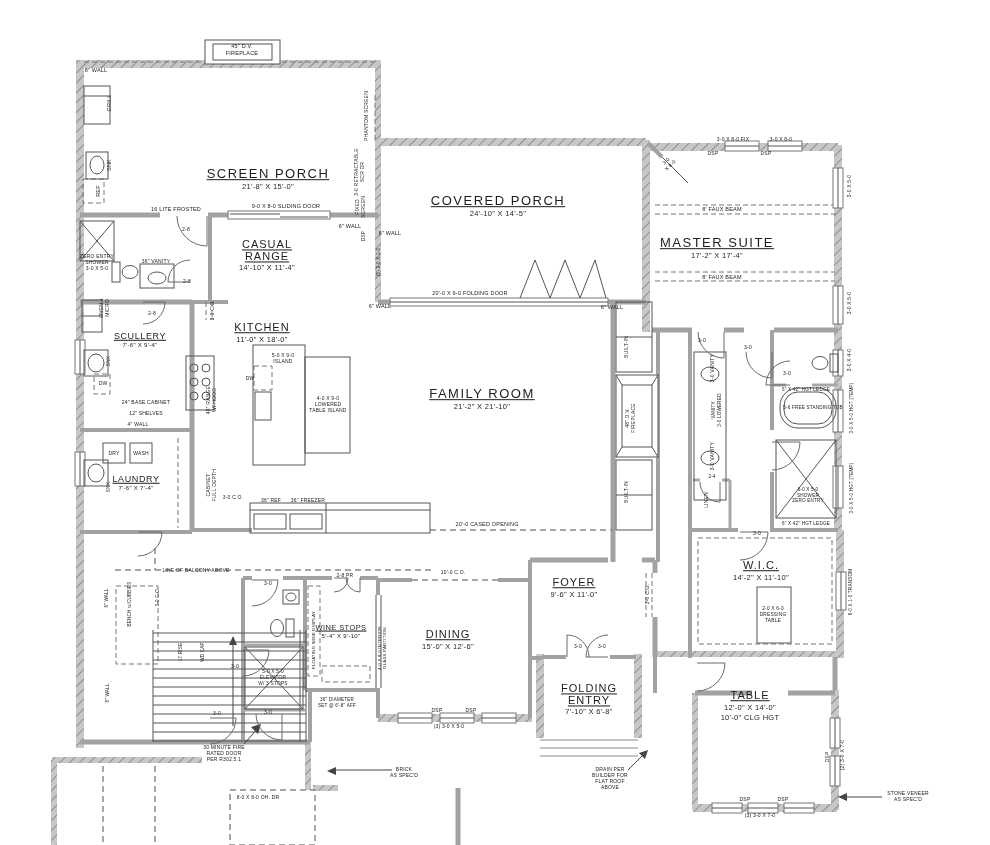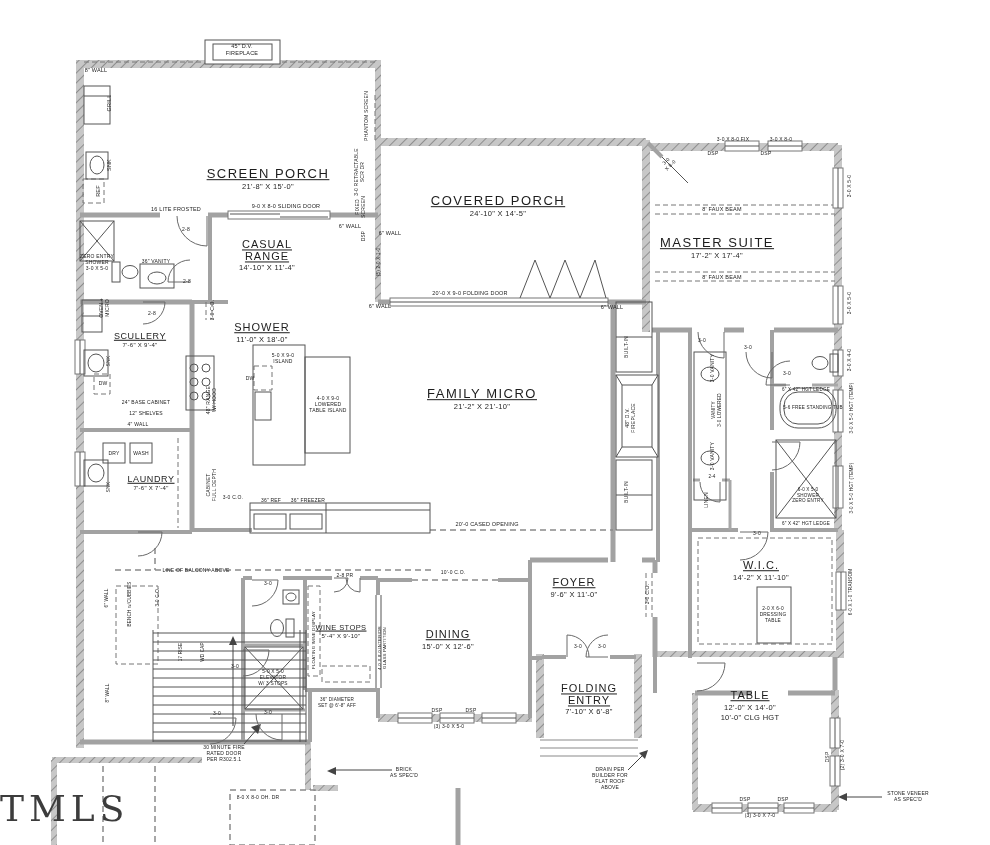--- a/index.html
+++ b/index.html
@@ -321,24 +321,24 @@
         <path d="M282,714 L282,740 A26,26 0 0 1 256,714" class="door"></path>
       </g>
     </svg>
 
   <div id="label-layer">
       <div class="room" style="left: 268px; top: 131px; margin-top: 48px;"><div class="rname">SCREEN PORCH</div><div class="rdims">21'-8" X 15'-0"</div></div>
       <div class="room" style="left: 498px; top: 206px;"><div class="rname">COVERED PORCH</div><div class="rdims">24'-10" X 14'-5"</div></div>
       <div class="room" style="left: 717px; top: 248px;"><div class="rname">MASTER SUITE</div><div class="rdims">17'-2" X 17'-4"</div></div>
       <div class="room md" style="left: 267px; top: 256px;"><div class="rname">CASUAL
 RANGE</div><div class="rdims">14'-10" X 11'-4"</div></div>
-      <div class="room md" style="left: 262px; top: 333px;"><div class="rname">SHOWER</div><div class="rdims">11'-0" X 18'-0"</div></div>
-      <div class="room" style="left: 482px; top: 399px;"><div class="rname">FAMILY MICRO</div><div class="rdims">21'-2" X 21'-10"</div></div>
+      <div class="room md" style="left: 262px; top: 333px;"><div class="rname">KITCHEN</div><div class="rdims">11'-0" X 18'-0"</div></div>
+      <div class="room" style="left: 482px; top: 399px;"><div class="rname">FAMILY ROOM</div><div class="rdims">21'-2" X 21'-10"</div></div>
       <div class="room sm" style="left: 140px; top: 340px;"><div class="rname">SCULLERY</div><div class="rdims">7'-6" X 9'-4"</div></div>
-      <div class="room sm" style="left: 151px; top: 483px;"><div class="rname">LAUNDRY</div><div class="rdims">7'-6" X 7'-4"</div></div>
+      <div class="room sm" style="left: 136px; top: 483px;"><div class="rname">LAUNDRY</div><div class="rdims">7'-6" X 7'-4"</div></div>
       <div class="room md" style="left: 448px; top: 640px;"><div class="rname">DINING</div><div class="rdims">15'-0" X 12'-6"</div></div>
       <div class="room md" style="left: 574px; top: 588px;"><div class="rname">FOYER</div><div class="rdims">9'-6" X 11'-0"</div></div>
       <div class="room md" style="left: 589px; top: 700px;"><div class="rname">FOLDING
 ENTRY</div><div class="rdims">7'-10" X 6'-8"</div></div>
       <div class="room md" style="left: 761px; top: 571px;"><div class="rname">W.I.C.</div><div class="rdims">14'-2" X 11'-10"</div></div>
       <div class="room md" style="left: 750px; top: 706px;"><div class="rname">TABLE</div><div class="rdims">12'-0" X 14'-0"</div><div class="rdims">10'-0" CLG HGT</div></div>
       <div class="room xs" style="left: 341px; top: 631px;"><div class="rname">WINE STOPS</div><div class="rdims">5'-4" X 9'-10"</div></div>
       <div class="ann" style="left: 242px; top: 50px; font-size: 5.5px;">45" D.V.
 FIREPLACE</div>
       <div class="ann" style="left: 96px; top: 70px; font-size: 5.5px;">8" WALL</div>
@@ -467,14 +467,13 @@
       <div class="ann" style="left: 647px; top: 594px; font-size: 5px; transform: translate(-50%, -50%) rotate(-90deg);">3-0 C.O.</div>
       <div class="ann" style="left: 578px; top: 646px; font-size: 5px;">3-0</div>
       <div class="ann" style="left: 602px; top: 646px; font-size: 5px;">3-0</div>
       <div class="ann" style="left: 379px; top: 262px; font-size: 4.6px; transform: translate(-50%, -50%) rotate(-90deg);">(5) 2-0 X 1-0</div>
       <div class="ann" style="left: 364px; top: 236px; font-size: 4.6px; transform: translate(-50%, -50%) rotate(-90deg);">DSP</div>
       <div class="ann" style="left: 114px; top: 453px; font-size: 5px;">DRY</div>
       <div class="ann" style="left: 141px; top: 453px; font-size: 5px;">WASH</div>
       <div class="ann" style="left: 108px; top: 487px; font-size: 5px; transform: translate(-50%, -50%) rotate(-90deg);">SNK</div>
     </div>
 
-  <div class="wm">TMLS</div>
 </div>
 
 </body></html>

